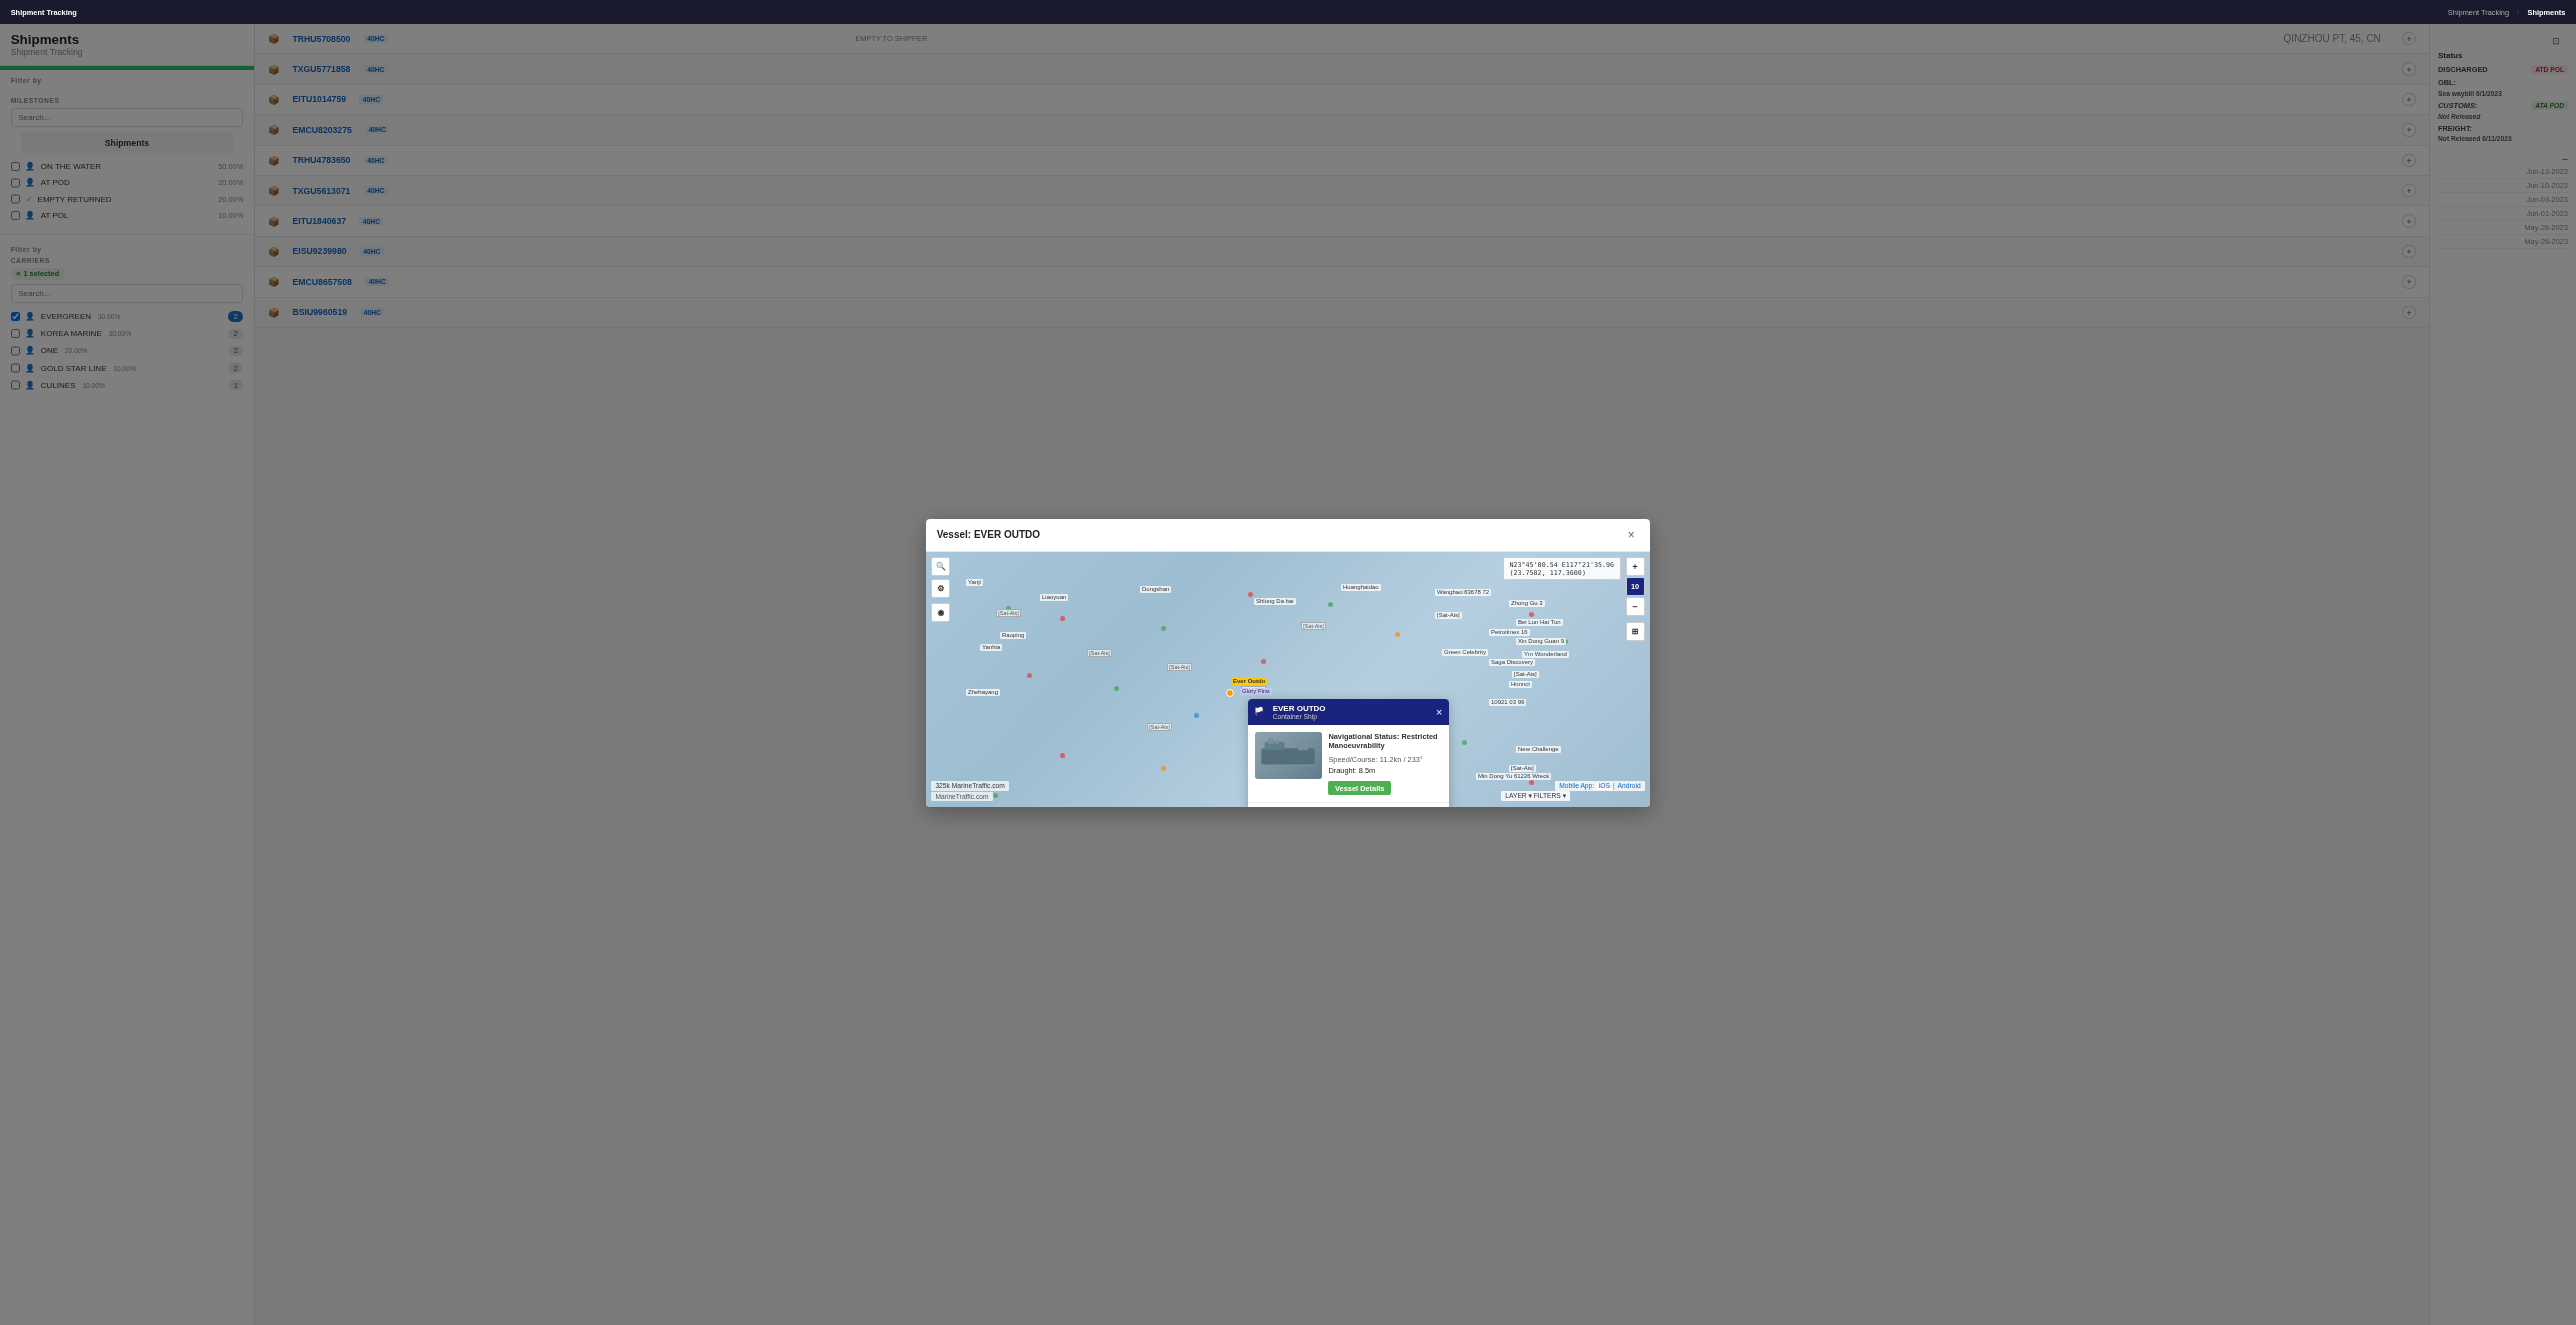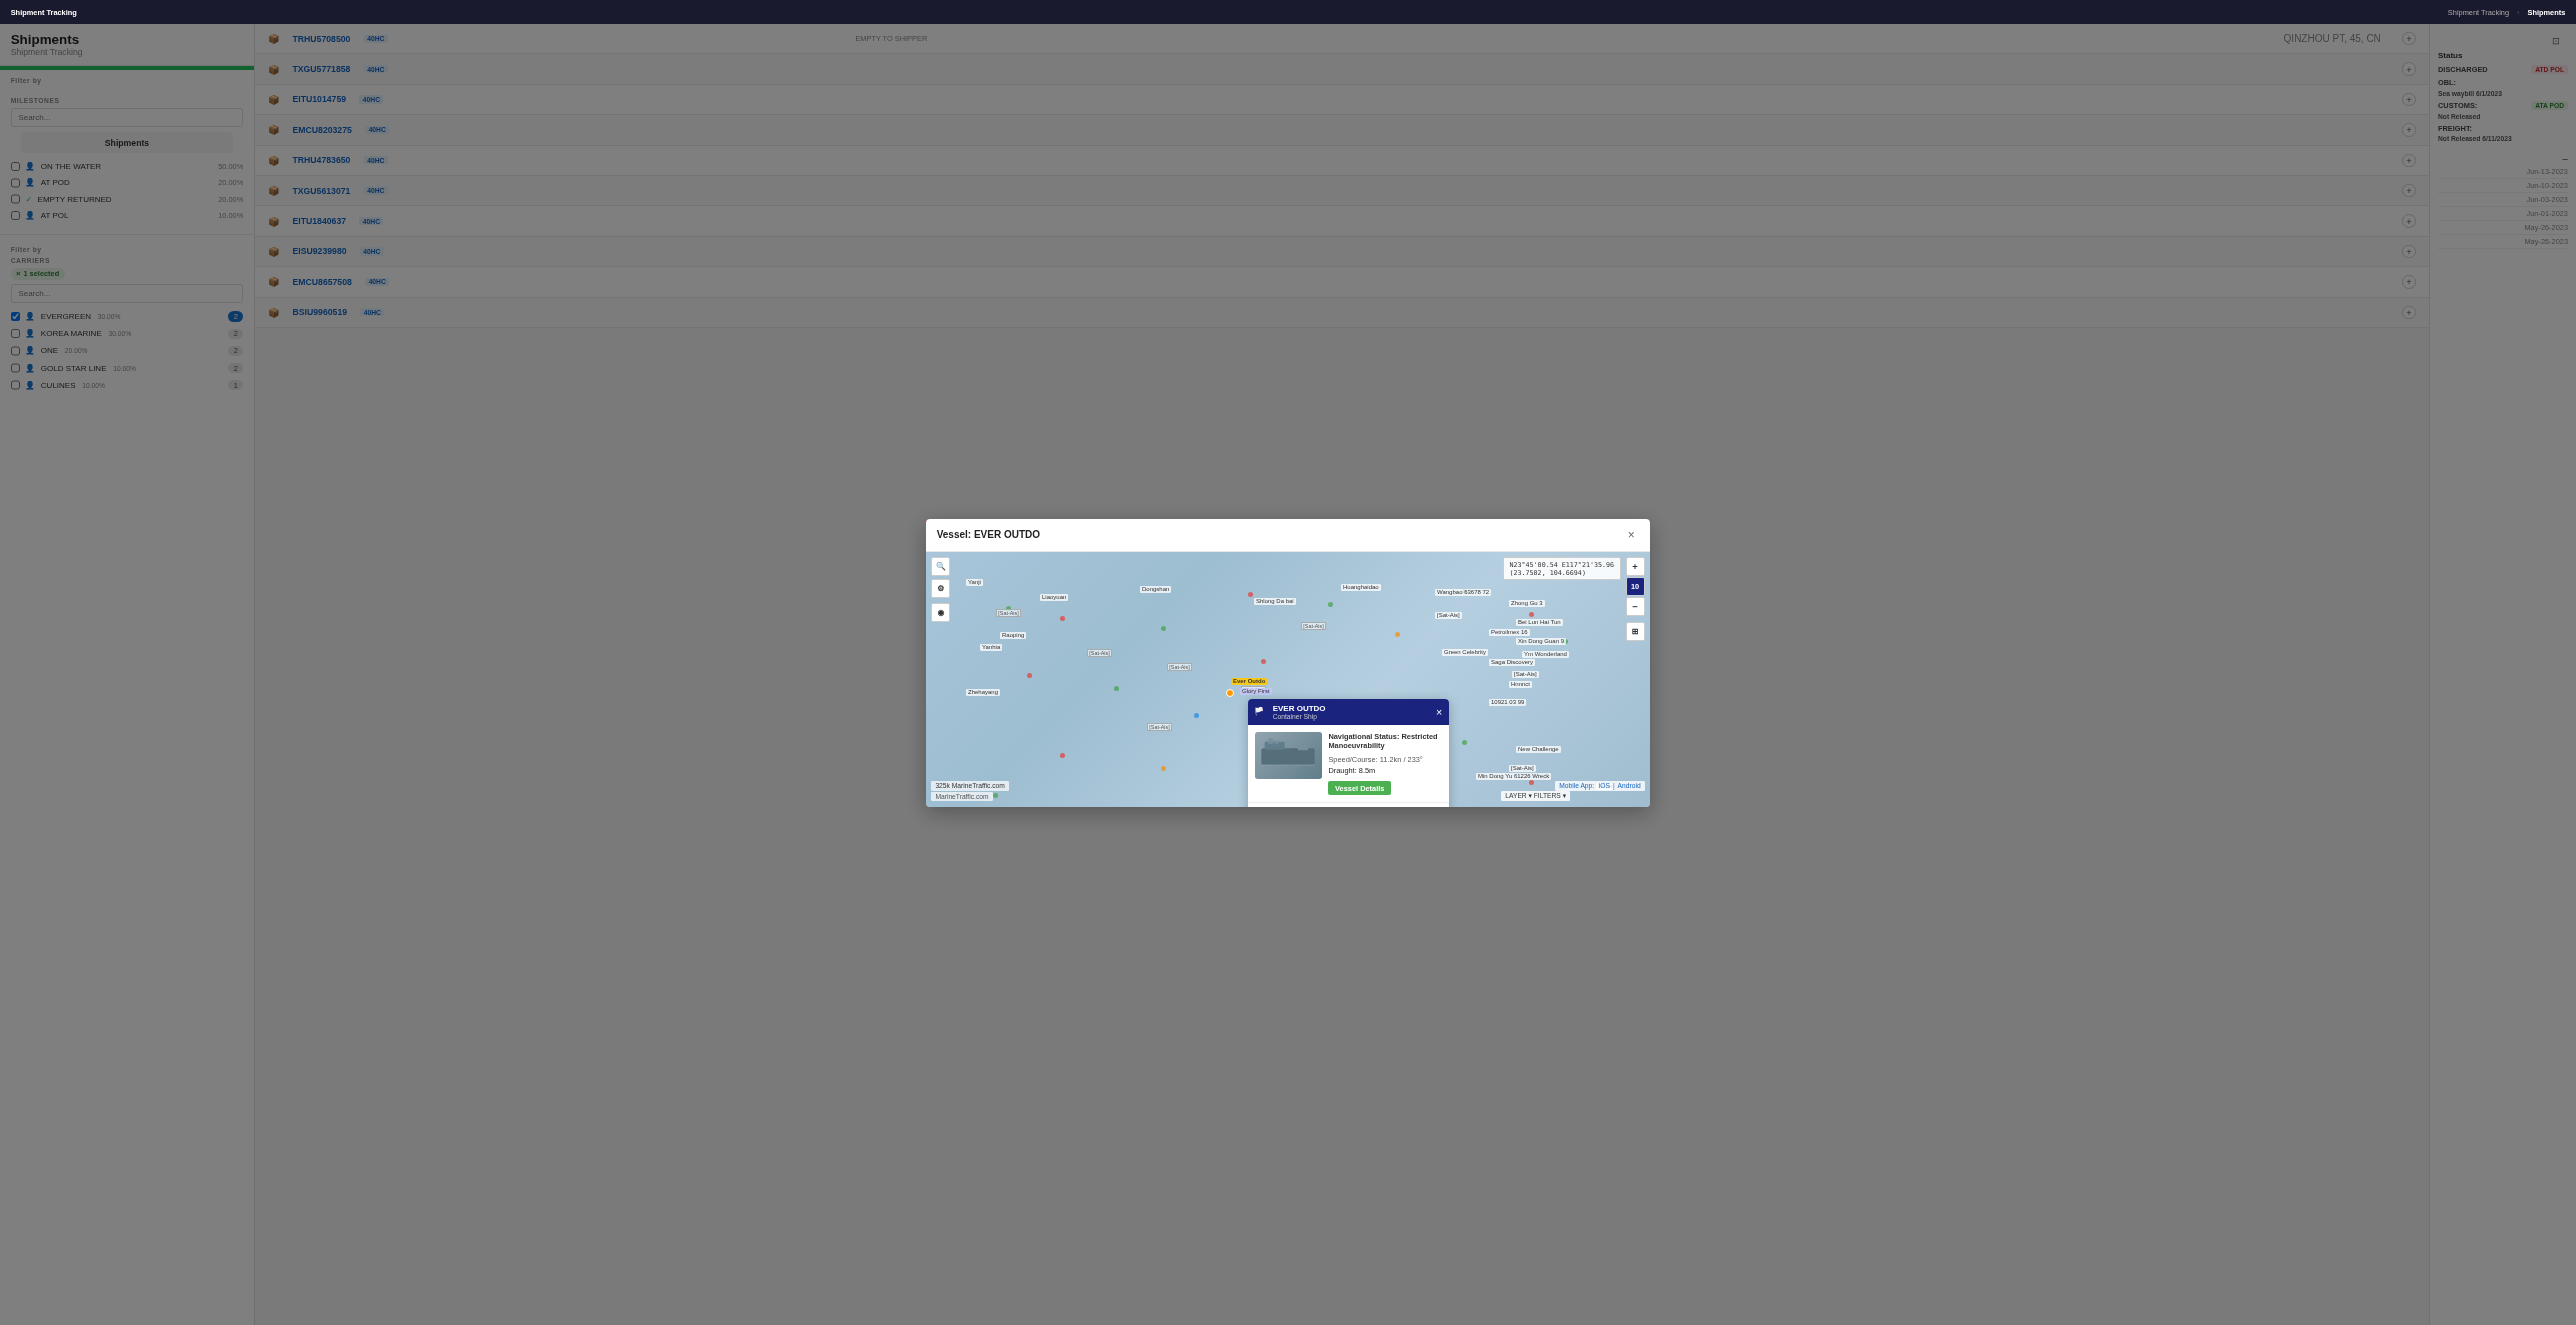--- a/index.html
+++ b/index.html
@@ -342,21 +342,21 @@
         <div class="map-label" style="top:231px;left:670px">Silver</div>
 
         <div style="position:absolute;top:137px;left:300px">
           <div style="width:8px;height:8px;background:#ff9800;border:1.3px solid #fff;border-radius:50%;position:relative;z-index:10;cursor:pointer;"></div>
         </div>
         <div class="map-label" style="top:126px;left:305px;background:rgba(255,200,0,0.9);font-weight:700">Ever Outdo</div>
         <div class="map-label" style="top:136px;left:314px;background:rgba(200,200,255,0.8)">Glory First</div>
 
         <div class="map-info-box">
           <div>N23°45'00.54 E117°21'35.96</div>
-          <div>(23.7502, 104.6694)</div>
+          <div>(23.7502, 117.3600)</div>
         </div>
 
         <div class="map-controls-top-right">
           <div class="map-ctrl-btn">+</div>
           <div class="map-ctrl-btn map-ctrl-number">10</div>
           <div class="map-ctrl-btn">−</div>
           <div class="map-ctrl-btn" style="margin-top:4px;font-size:8px;">⊞</div>
         </div>
 
         <div class="map-left-controls">
@@ -656,21 +656,21 @@
     </div>
 
   </div>
             <div style="margin-bottom: 4px;">
     <div class="status-item">
       <span class="status-label">OBL:</span>
 
     </div>
     <div class="status-sub"><span>Sea waybill</span> <span>6/1/2023</span></div>
   </div>
-            <div style="margin-bottom: 4px;">
+            <div style="margin-bottom: 4px; font-style: italic;">
     <div class="status-item">
       <span class="status-label">CUSTOMS:</span>
       <span class="status-badge badge-green">ATA POD</span>
     </div>
     <div class="status-sub"><span>Not Released</span></div>
   </div>
             <div style="margin-bottom: 4px;">
     <div class="status-item">
       <span class="status-label">FREIGHT:</span>
 

